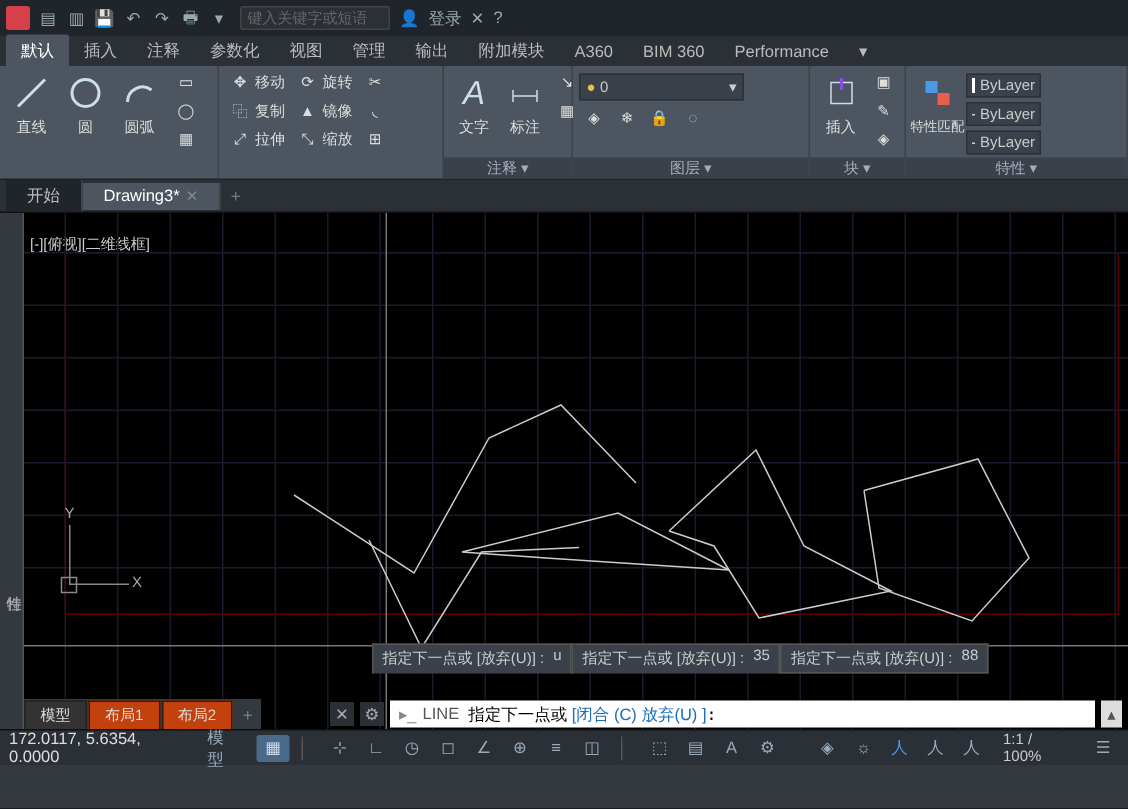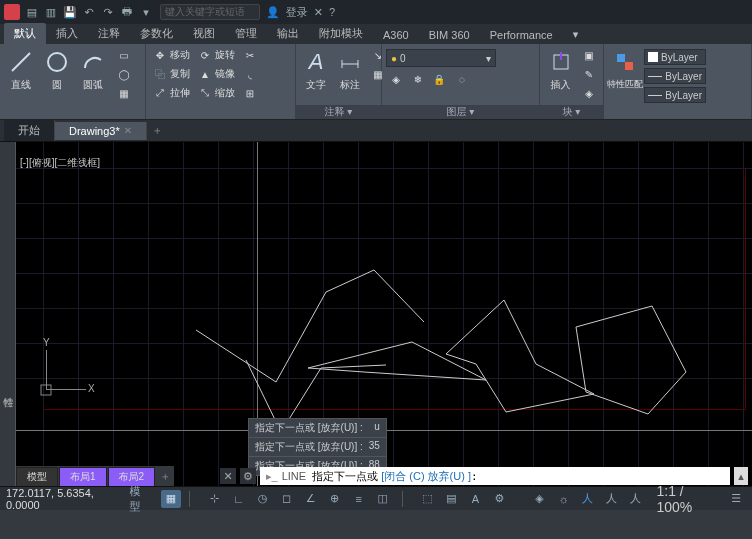--- a/index.html
+++ b/index.html
@@ -26,21 +26,21 @@
 .panel{border-right:1px solid #3a414a;display:flex;flex-direction:column;padding:2px 4px}
 .panel-body{flex:1;display:flex;gap:2px;align-items:flex-start}
 .panel-title{height:14px;background:#3a414a;text-align:center;font-size:10px;color:#aab;margin:0 -4px -2px -4px;cursor:pointer}
 .bigbtn{width:34px;display:flex;flex-direction:column;align-items:center;gap:2px;padding:2px;cursor:pointer}
 .bigbtn .ico{width:28px;height:28px;display:flex;align-items:center;justify-content:center}
 .bigbtn .lbl{font-size:10px;color:#ddd;white-space:nowrap}
 .col{display:flex;flex-direction:column;gap:1px}
 .smbtn{height:18px;display:flex;align-items:center;gap:3px;padding:0 3px;cursor:pointer;font-size:10px;color:#ddd}
 .smbtn .si{width:14px;height:14px;display:flex;align-items:center;justify-content:center}
 .layerdrop{width:110px;height:18px;background:#3a414a;border:1px solid #2a3036;display:flex;align-items:center;padding:0 4px;color:#ccc;font-size:10px;cursor:pointer}
-.propdrop{width:62px;height:16px;background:#3a414a;border:1px solid #2a3036;display:flex;align-items:center;padding:0 3px;color:#ccc;font-size:10px;cursor:pointer;margin:1px 0}
+.propdrop{width:50px;height:16px;background:#3a414a;border:1px solid #2a3036;display:flex;align-items:center;padding:0 3px;color:#ccc;font-size:10px;cursor:pointer;margin:1px 0}
 
 
 .filetabs{height:22px;background:#2a3036;display:flex;align-items:center;padding-left:4px;gap:0;border-bottom:1px solid #111}
 .ftab{padding:3px 14px;background:#1f252b;color:#bbb;border-right:1px solid #444;cursor:pointer;font-size:11px;display:flex;align-items:center;gap:4px}
 .ftab.active{background:#4d5660;color:#fff}
 .ftab .x{color:#888;font-size:10px}
 .ftab-add{width:20px;text-align:center;color:#888;cursor:pointer}
 
 
 .drawarea{position:relative;height:344px;background:#000;overflow:hidden}
@@ -52,48 +52,48 @@
 .redbox{position:absolute;border:1px solid #5a0000}
 .ucs{position:absolute;left:30px;bottom:96px}
 .ucs-y{position:absolute;left:0;bottom:0;width:1px;height:40px;background:#888}
 .ucs-x{position:absolute;left:0;bottom:0;width:40px;height:1px;background:#888}
 .ucs-lbl{position:absolute;color:#aaa;font-size:10px}
 .sketch{position:absolute;stroke:#ccc;stroke-width:1;fill:none}
 .crosshair-h{position:absolute;width:100%;height:1px;background:#777}
 .crosshair-v{position:absolute;width:1px;height:100%;background:#777}
 
 
-.cmdhist{position:absolute;left:232px;bottom:10px;display:flex;flex-direction:column}
+.cmdhist{position:absolute;left:232px;bottom:37px;display:flex;flex-direction:row}
 .cmdhist-row{background:#3a414a;color:#ccc;font-size:10px;padding:2px 6px;border:1px solid #555;border-bottom:none;display:flex;gap:6px;font-family:Consolas,monospace}
 .cmdhist-row:last-child{border-bottom:1px solid #555}
 .cmdhist-row .val{color:#ccc;margin-left:auto}
 
 
 .cmdline{position:absolute;left:204px;bottom:0;right:4px;height:20px;display:flex;align-items:center;gap:4px}
 .cmdline .cbico{width:16px;height:16px;background:#2a3036;display:flex;align-items:center;justify-content:center;color:#aaa;cursor:pointer}
 .cmdline .cbbar{flex:1;height:18px;background:#fff;display:flex;align-items:center;padding:0 6px;font-family:Consolas,monospace;font-size:11px;color:#000}
 .cmdline .cbbar .kw{color:#555;margin-right:6px}
 .cmdline .cbbar .opt{color:#1a6eb8}
 .cmdline .arrow{width:14px;height:18px;background:#ddd;display:flex;align-items:center;justify-content:center;color:#555;cursor:pointer}
 
 
 .mtabs-row{position:absolute;left:0;bottom:0;height:20px;display:flex;align-items:center;background:#33393f}
-.mtab{padding:2px 10px;background:#8b5cf6;color:#ddd;border:1px solid #222;border-bottom:none;font-size:10px;cursor:pointer;margin-right:1px}
+.mtab{padding:2px 10px;background:#c2410c;color:#ddd;border:1px solid #222;border-bottom:none;font-size:10px;cursor:pointer;margin-right:1px}
 .mtab.active{background:#333}
 .mtab-add{width:18px;text-align:center;color:#888;cursor:pointer}
 
 
 .statusbar{height:24px;background:#2a3036;display:flex;align-items:center;padding:0 6px;gap:6px;border-top:1px solid #111}
 .sb-coords{color:#ddd;font-size:11px}
 .sb-btns{display:flex;gap:2px;margin-left:6px}
 .sb-sep{width:1px;height:16px;background:#555;margin:0 2px}
 .sbb{width:22px;height:18px;display:flex;align-items:center;justify-content:center;color:#9ab;cursor:pointer;border-radius:2px}
 .sbb.on{background:#4a6a8a;color:#cde}
 .sb-spacer{flex:1}
-.sb-scale{color:#ccc;font-size:14px;padding:0 4px;cursor:pointer}
+.sb-scale{color:#ccc;font-size:10px;padding:0 4px;cursor:pointer}
 
 svg{overflow:visible}
 </style>
 </head>
 <body>
 
 <div class="titlebar">
   <div class="tb-left">
     <div class="tb-icon"></div>
     <div class="tb-qat">
@@ -316,20 +316,21 @@
         <div class="propdrop">
             <span style="width:16px;height:1px;background:#ccc;margin-right:3px"></span>
             <span>ByLayer</span>
           </div>
         <div class="propdrop">
             <span style="width:16px;height:1px;background:#ccc;margin-right:3px"></span>
             <span>ByLayer</span>
           </div>
       </div>
     </div>
+    <div class="panel-title">特性 ▾</div>
   </div>
 </div>
 
 <div class="filetabs">
   <div class="ftab">开始</div>
   <div class="ftab active">
       <span>Drawing3*</span>
       <span class="x">✕</span>
     </div>
   <div class="ftab-add">＋</div>

